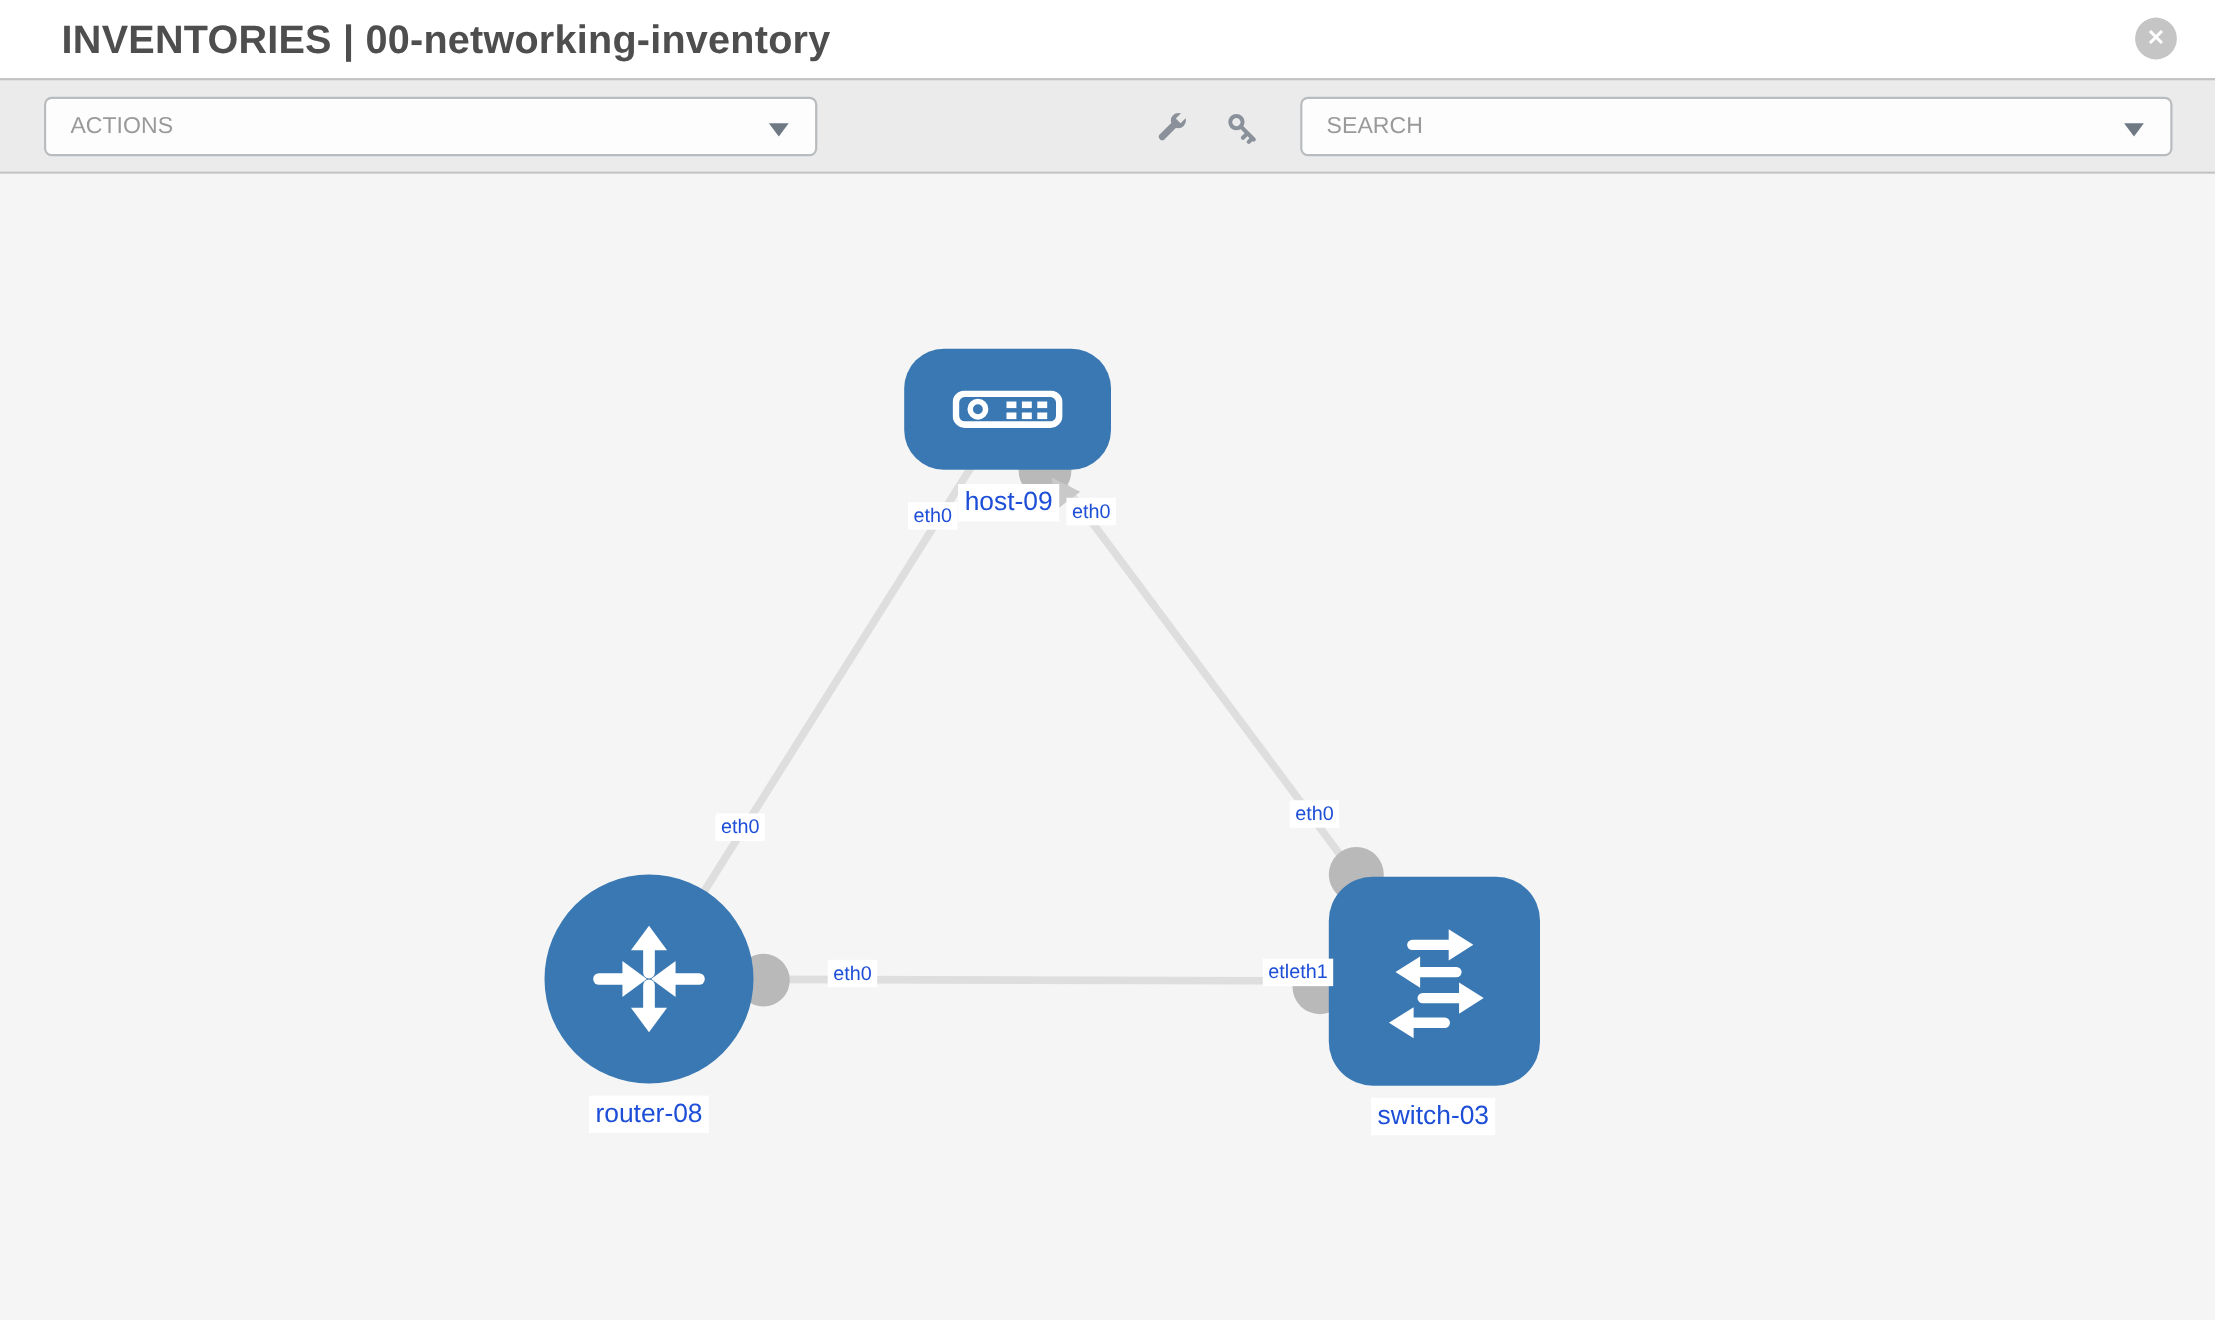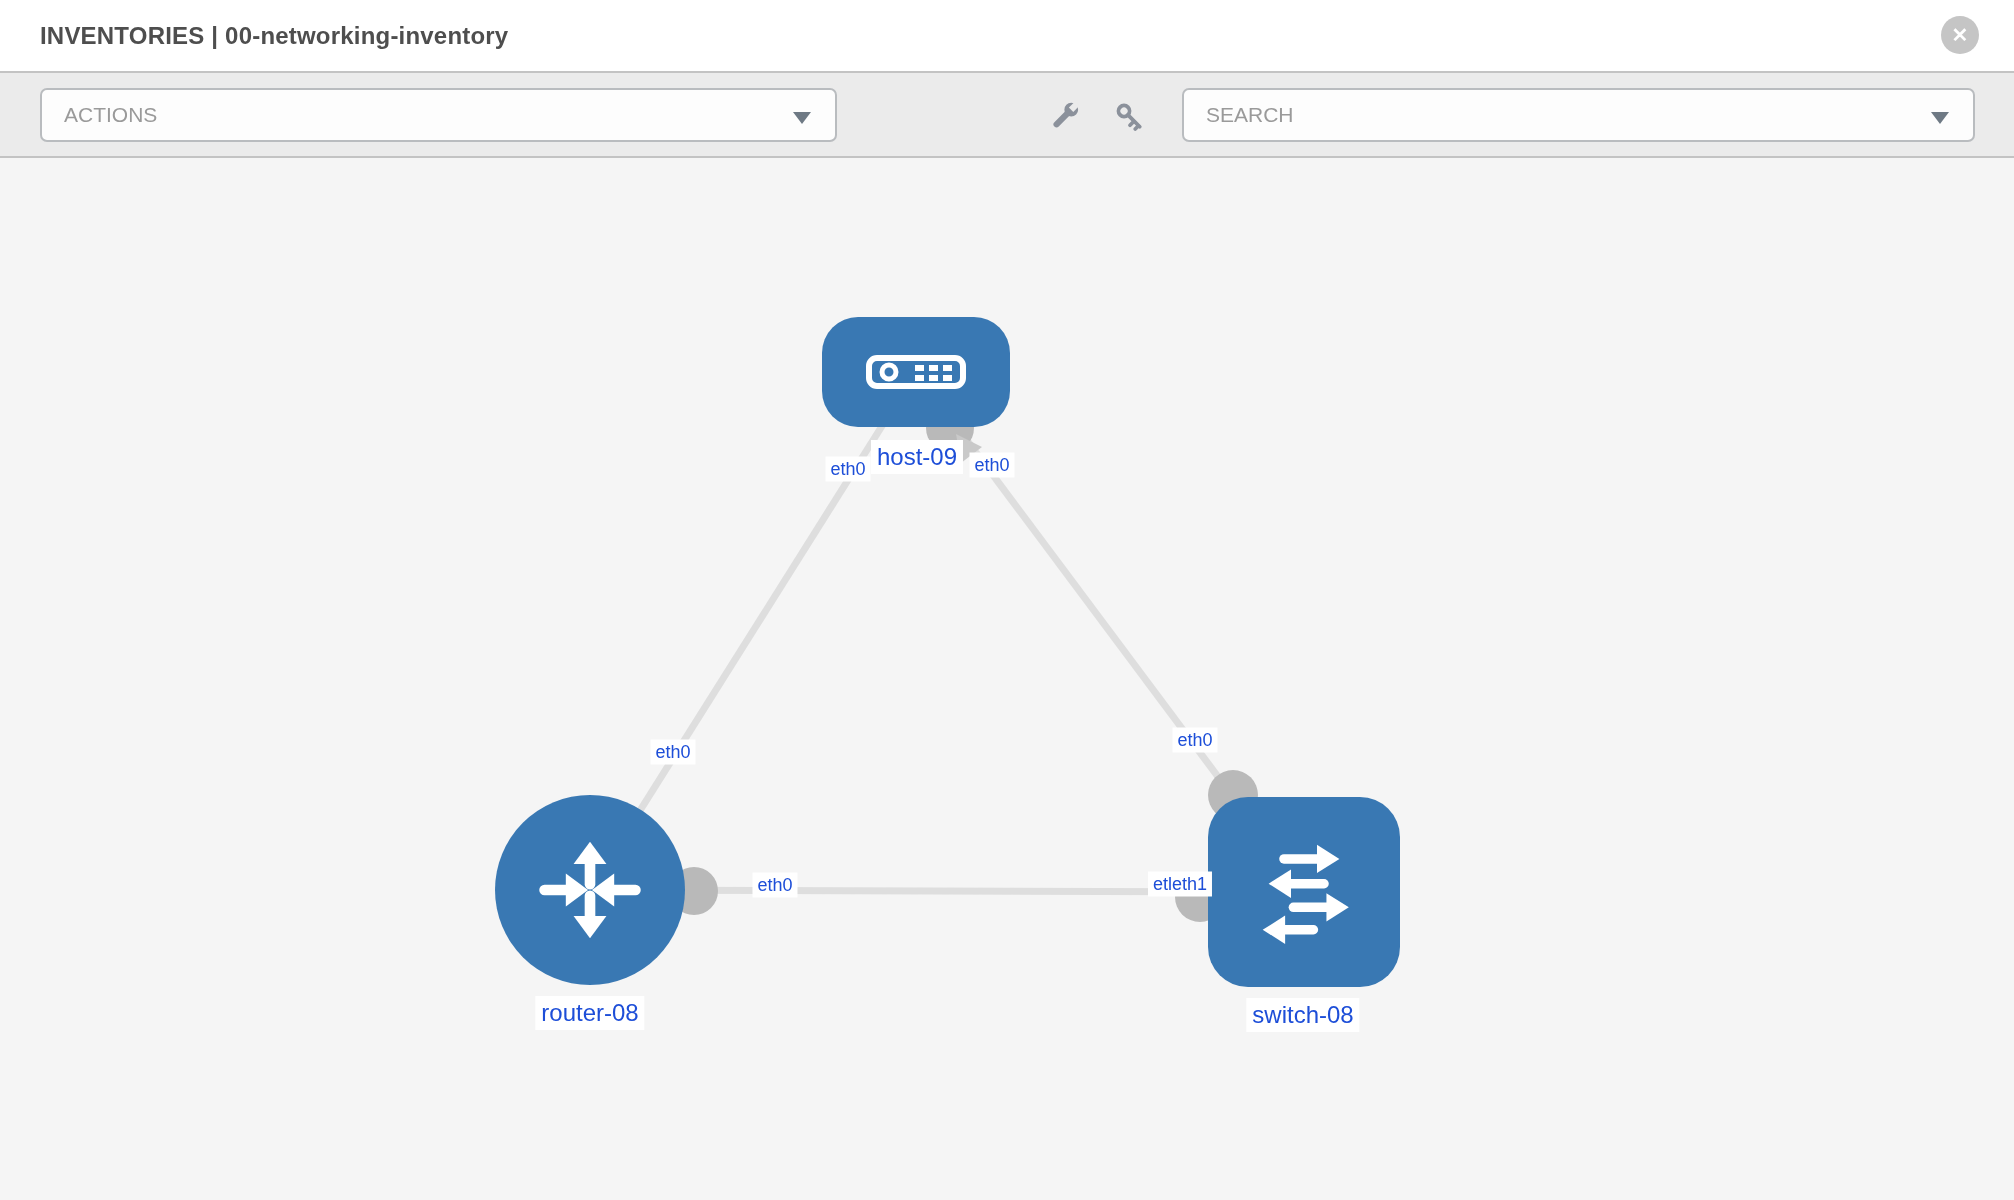--- a/index.html
+++ b/index.html
@@ -1,36 +1,36 @@
 <!DOCTYPE html>
 <html><head>
 <meta charset="utf-8">
 <style>
   * { margin:0; padding:0; box-sizing:border-box; }
   html,body { width:2014px; height:1200px; overflow:hidden;
               font-family:"Liberation Sans", sans-serif; background:#fff; }
 
   
   .header { position:absolute; left:0; top:0; width:2014px; height:71px; background:#fff; }
-  .title  { position:absolute; left:40px; top:0; line-height:71px;
-            font-size:24px; font-weight:bold; color:#4e4e4e; letter-spacing:.2px; }
+  .title  { position:absolute; left:56px; top:0; line-height:71px;
+            font-size:36px; font-weight:bold; color:#4e4e4e; letter-spacing:.2px; }
   .closebtn { position:absolute; left:1941px; top:16px; width:38px; height:38px;
               border-radius:50%; background:#c5c5c5; color:#fff; text-align:center;
               line-height:38px; font-size:20px; font-weight:bold; cursor:pointer; }
 
   
   .toolbar { position:absolute; left:0; top:71px; width:2014px; height:87px;
              background:#ebebeb; border-top:2px solid #c3c3c3; border-bottom:2px solid #c3c3c3; }
   .select { position:absolute; top:15px; height:54px; background:#fdfdfd;
             border:2px solid #b9bcbf; border-radius:7px; color:#9a9a9a;
             font-size:21px; line-height:50px; padding-left:22px; cursor:pointer; }
   .select .chev { position:absolute; right:24px; top:22px; width:0; height:0;
                   border-left:9px solid transparent; border-right:9px solid transparent;
                   border-top:12px solid #6e7984; }
-  .sel-actions { left:40px;  width:797px; }
+  .sel-actions { left:40px;  width:703px; }
   .sel-search  { left:1182px; width:793px; }
   .toolicon { position:absolute; top:26px; width:36px; height:36px; cursor:pointer; }
   .ti-wrench { left:1048px; } .ti-key { left:1112px; }
 
   
   .canvas { position:absolute; left:0; top:158px; width:2014px; height:1042px; background:#f5f5f5; }
   .canvas svg.wires { position:absolute; left:0; top:0; }
 
   .node { position:absolute; background:#3978b3; display:flex;
           align-items:center; justify-content:center; cursor:pointer; }
@@ -140,21 +140,21 @@
         <line x1="41" y1="63" x2="72" y2="63"></line>
         <polygon points="88,63 69,51 69,75" stroke="none"></polygon>
         <line x1="58" y1="82" x2="31" y2="82"></line>
         <polygon points="15,82 34,70 34,94" stroke="none"></polygon>
       </g>
     </svg>
   </div>
 
   <div class="nlabel" style="left:917px; top:299px;">host-09</div>
   <div class="nlabel" style="left:590px; top:855px;">router-08</div>
-  <div class="nlabel" style="left:1303px; top:857px;">switch-08</div>
+  <div class="nlabel" style="left:1303px; top:857px;">switch-03</div>
 
   <div class="iflabel" style="left:848px;  top:311px;">eth0</div>
   <div class="iflabel" style="left:992px;  top:307px;">eth0</div>
   <div class="iflabel" style="left:673px;  top:594px;">eth0</div>
   <div class="iflabel" style="left:1195px; top:582px;">eth0</div>
   <div class="iflabel" style="left:775px;  top:727px;">eth0</div>
   <div class="iflabel" style="left:1180px; top:726px;">etleth1</div>
 
 </div>
 

